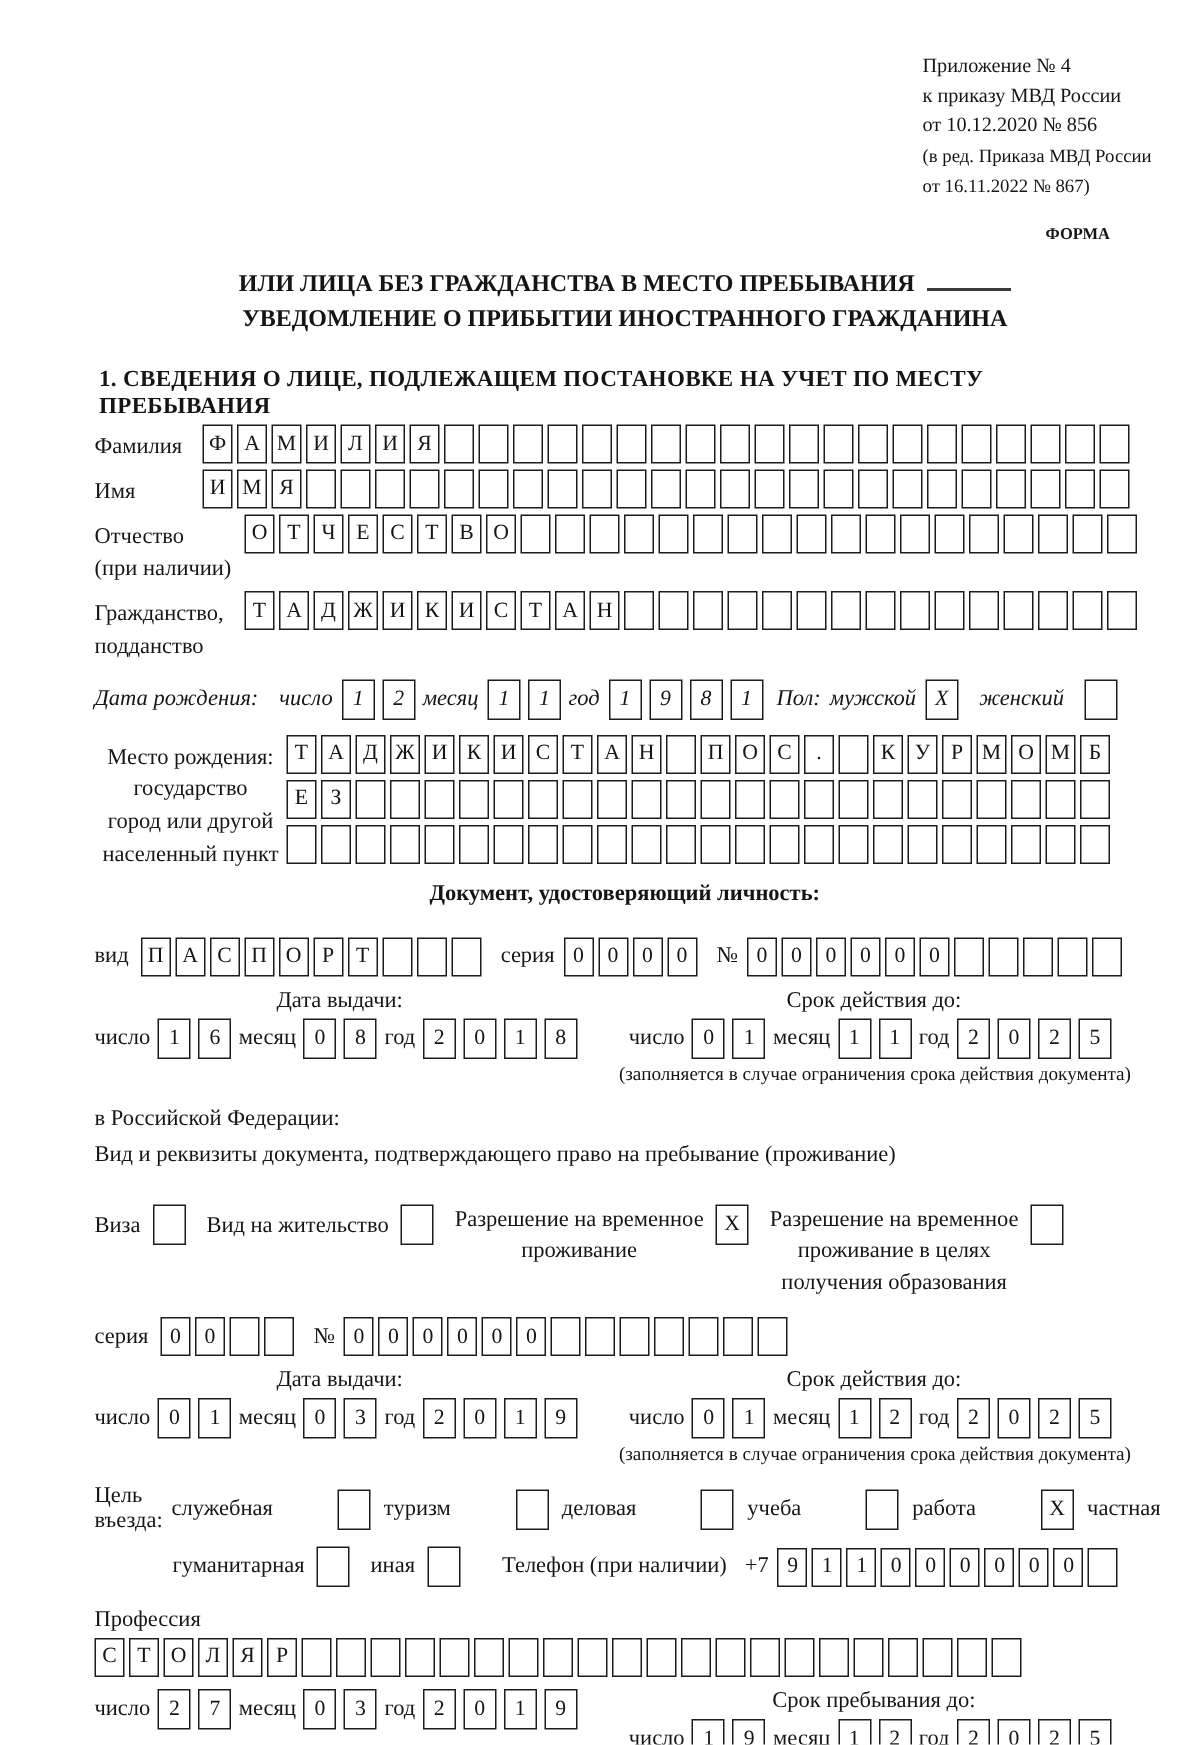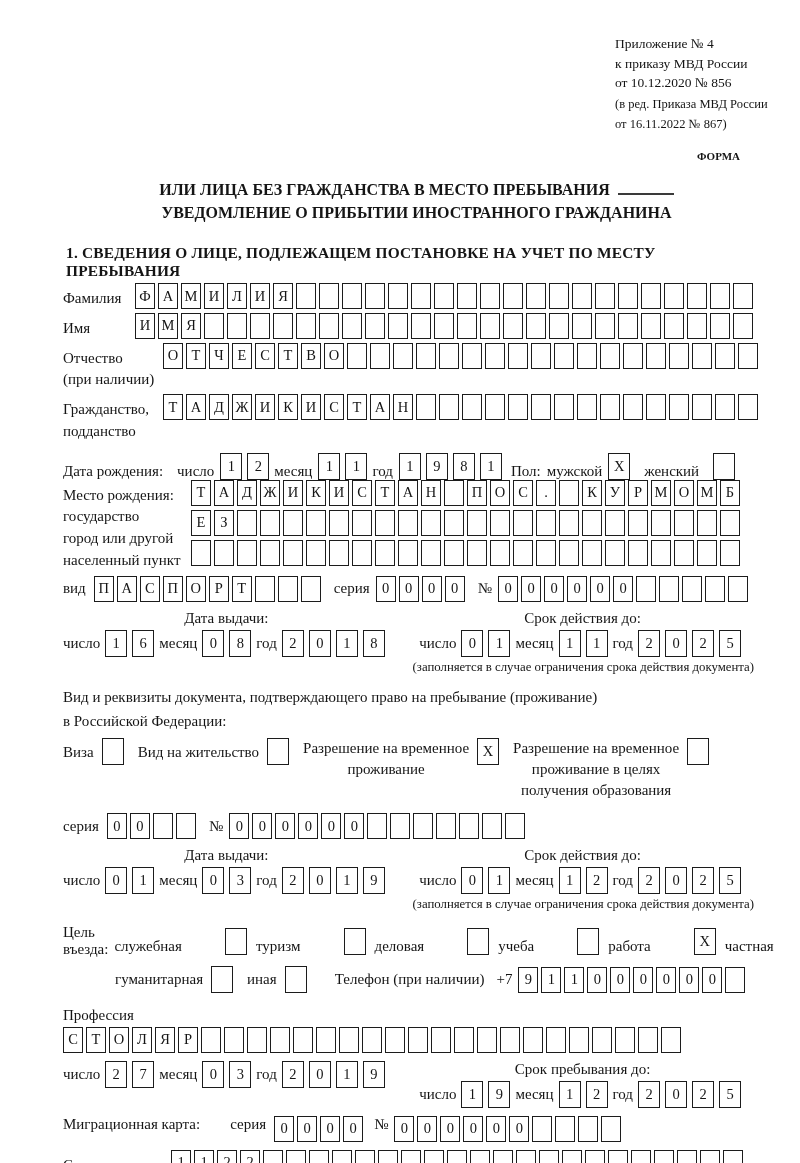--- a/index.html
+++ b/index.html
@@ -17,49 +17,49 @@
   .sec-heading { font-weight:bold; font-size:15.4px; margin-top:20px; margin-left:3px; letter-spacing:0.2px; }
 
   .frow { display:flex; align-items:flex-start; margin-top:3px; }
   .flabel { flex:none; padding-top:5px; line-height:1.45; }
   .boxes { display:flex; flex-wrap:nowrap; }
   .cell { display:inline-flex; justify-content:center; align-items:center; width:20px; height:26px; border:1.7px solid #1c1c1c; margin-right:3px; font-size:14.5px; flex:none; background:#fff; }
   .stack > .boxes { margin-bottom:4px; }
 
   .w72 { width:72px; } .w100 { width:100px; } .w128 { width:128px; }
 
-  .inline-row { display:flex; align-items:flex-end; margin-top:10px; }
+  .inline-row { display:flex; align-items:center; margin-top:10px;font-style:italic; }
   .inline-row .lbl { margin-right:6px; }
   .dcells { display:flex; }
   .dcells .cell { width:22px; height:27px; margin-right:5px; }
   .cb { display:inline-flex; justify-content:center; align-items:center; width:22px; height:27px; border:1.7px solid #1c1c1c; font-size:14.5px; flex:none; background:#fff; }
 
   .doc-heading { text-align:center; font-weight:bold; margin-top:6px; font-size:15px; }
 
-  .kind-row { display:flex; align-items:center; margin-top:4px; }
+  .kind-row { display:flex; align-items:center; margin-top:20px; }
   .kind-row .lbl { margin-right:8px; }
   .kind-row .mid { margin:0 6px 0 10px; }
 
   .date-pair { display:flex; margin-top:8px; }
   .date-group { }
   .date-head { text-align:center; margin-bottom:3px; }
   .date-line { display:flex; align-items:center; }
   .date-line .dlabel { margin-right:5px; }
   .dg-right { margin-left:auto; margin-right:24px; }
   .note { font-size:12.8px; text-align:right; margin-top:3px; padding-right:16px; }
 
   .intro { margin-top:10px; line-height:1.65; }
 
-  .permit-row { display:flex; align-items:flex-start; margin-top:4px; }
+  .permit-row { display:flex; align-items:flex-start; margin-top:20px; }
   .permit-row .opt-label { line-height:1.4; }
   .permit-row .center { text-align:center; }
   .permit-row .cb { margin-left:8px; margin-right:14px; }
 
   .purpose-row { display:flex; align-items:center; margin-top:12px; }
-  .purpose-row .opt { display:flex; align-items:flex-end; margin-right:9px;gap:37px; }
+  .purpose-row .opt { display:flex; align-items:center; margin-right:9px;gap:37px; }
   .purpose-row .opt .cb { margin-left:6px; }
   .purpose2-row { display:flex; align-items:center; margin-top:8px; margin-left:52px; }
   .purpose2-row .opt { display:flex; align-items:center; margin-right:14px; }
   .purpose2-row .opt .cb { margin-left:8px; }
   .phone-wrap { display:flex; align-items:center; margin-left:14px; }
   .phone-wrap .plabel { margin-right:12px; }
   .phone-wrap .prefix { margin-right:6px; }
 
   .mig-row { display:flex; margin-top:8px; }
   .mig-row .lbl { margin-right:30px; }
@@ -245,21 +245,21 @@
         <div class="cell">8</div>
         <div class="cell">1</div>
       </span>
     <span class="lbl" style="margin-left:4px;">Пол:</span>
     <span class="lbl">мужской</span>
     <span class="cb">X</span>
     <span class="lbl" style="margin-left:14px;">женский</span>
     <span class="cb" style="margin-left:8px;"></span>
   </div>
 
-  <div class="frow" style="margin-top:0;">
+  <div class="frow" style="margin-top:10px;text-align:center;">
     <div class="flabel w128">
       <div>Место рождения:</div>
       <div>государство</div>
       <div>город или другой</div>
       <div>населенный пункт</div>
     </div>
     <div class="stack">
       <div class="boxes">
           <div class="cell">Т</div>
           <div class="cell">А</div>
@@ -334,20 +334,21 @@
           <div class="cell"></div>
           <div class="cell"></div>
           <div class="cell"></div>
           <div class="cell"></div>
           <div class="cell"></div>
           <div class="cell"></div>
         </div>
     </div>
   </div>
 
+  <div class="doc-heading">Документ, удостоверяющий личность:</div>
 
   <div class="kind-row">
     <span class="lbl">вид</span>
     <span class="boxes">
         <div class="cell">П</div>
         <div class="cell">А</div>
         <div class="cell">С</div>
         <div class="cell">П</div>
         <div class="cell">О</div>
         <div class="cell">Р</div>
@@ -421,22 +422,22 @@
             <div class="cell">0</div>
             <div class="cell">2</div>
             <div class="cell">5</div>
           </span>
       </div>
     </div>
   </div>
   <div class="note">(заполняется в случае ограничения срока действия документа)</div>
 
   <div class="intro">
+    <div>в Российской Федерации:</div>
     <div>Вид и реквизиты документа, подтверждающего право на пребывание (проживание)</div>
-    <div>в Российской Федерации:</div>
   </div>
 
   <div class="permit-row">
     <span class="opt-label" style="padding-top:4px;">Виза</span>
     <span class="cb"></span>
     <span class="opt-label" style="padding-top:4px;">Вид на жительство</span>
     <span class="cb"></span>
     <span class="opt-label center">
       <div>Разрешение на временное</div>
       <div>проживание</div>

